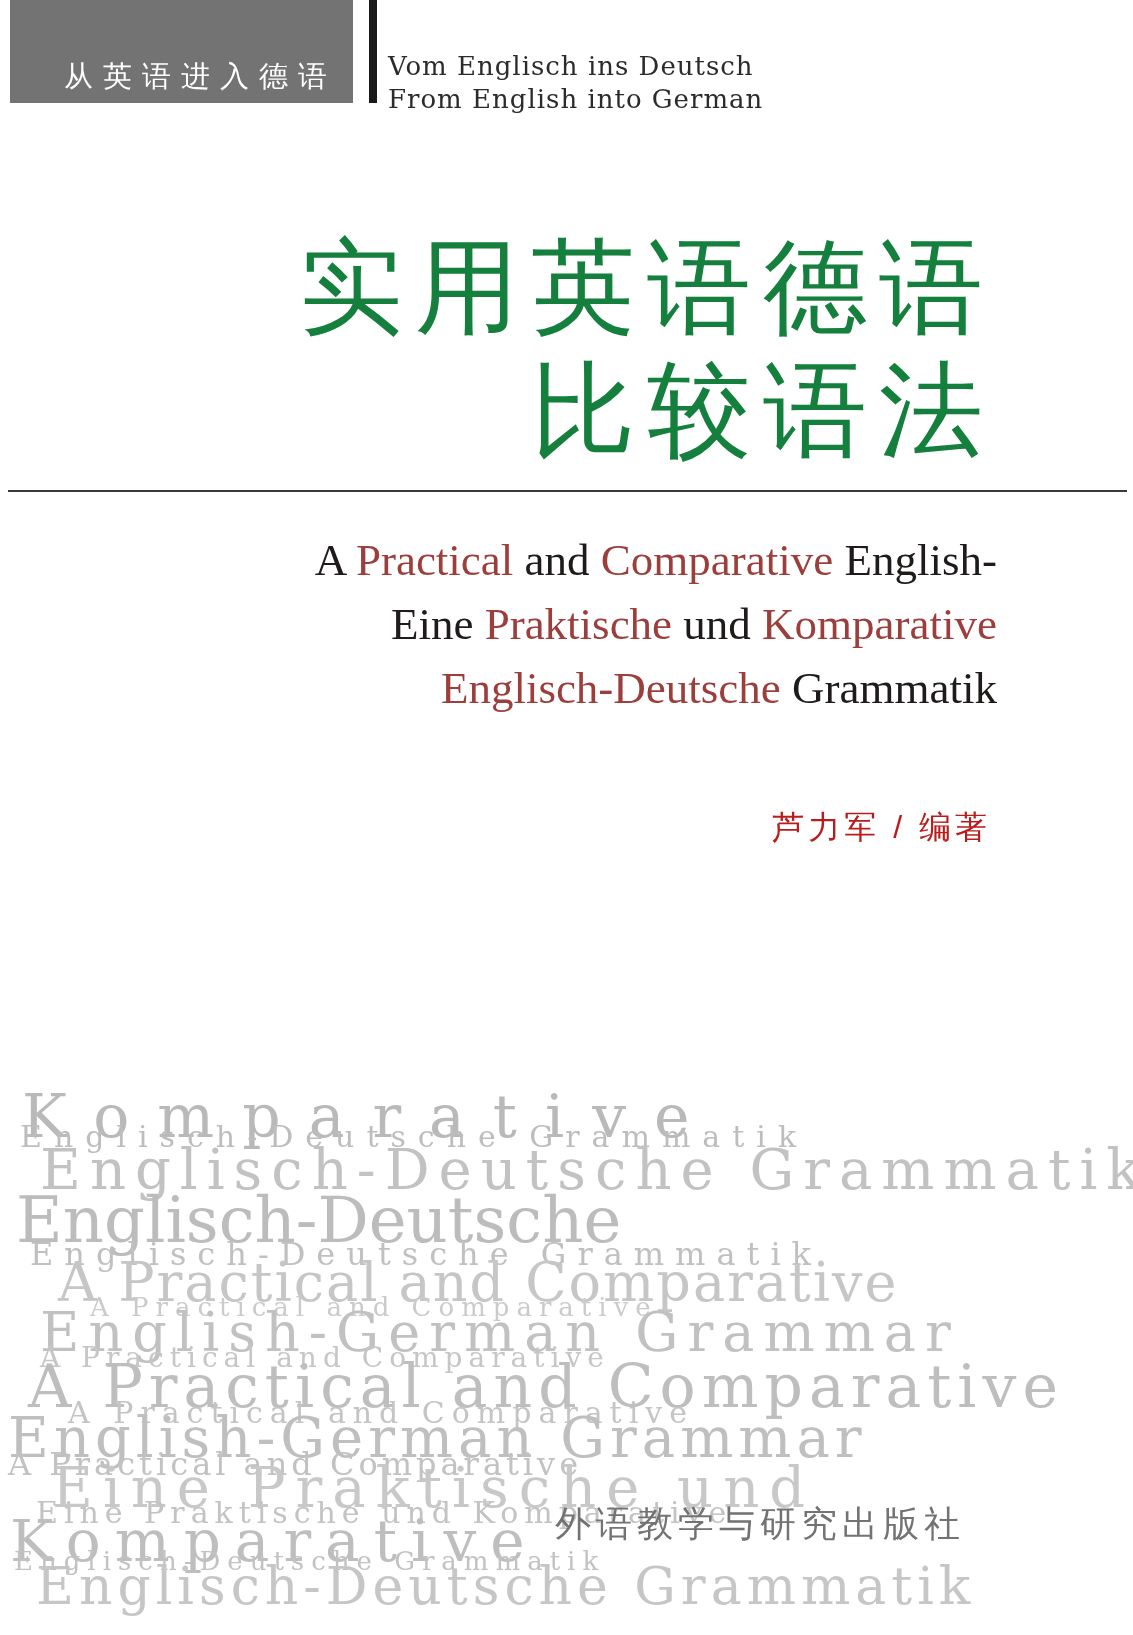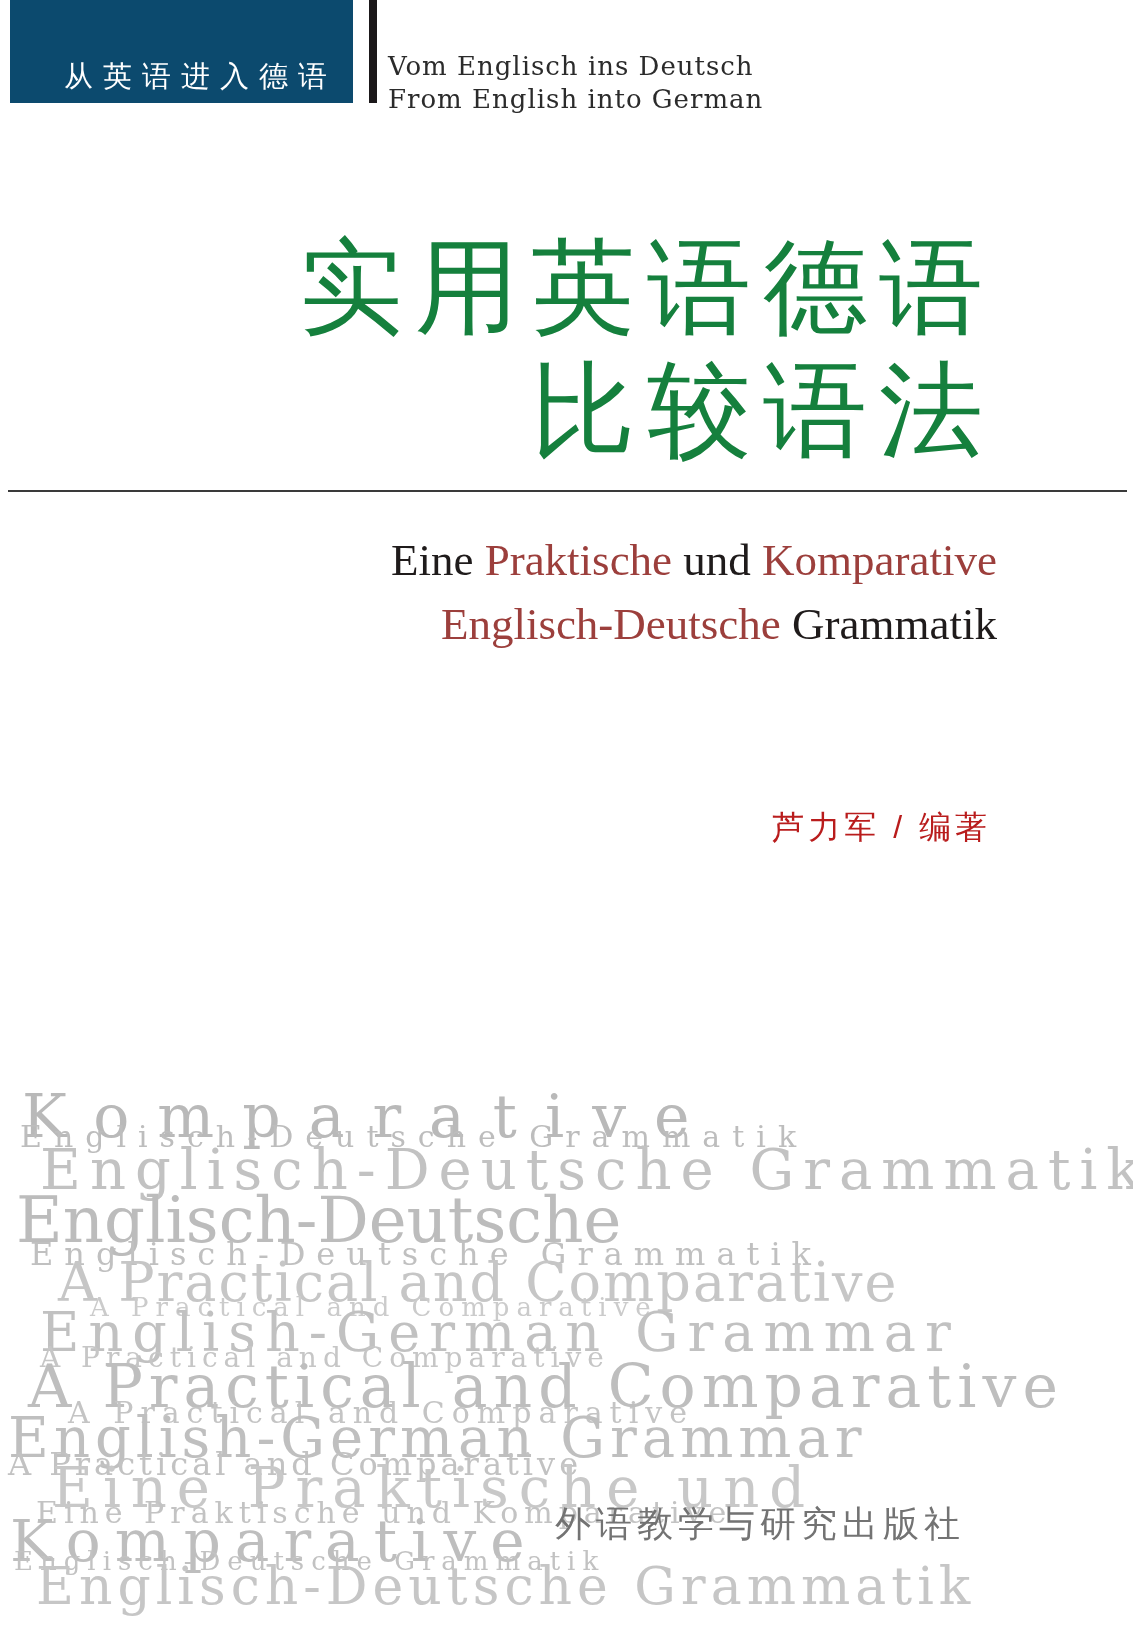--- a/index.html
+++ b/index.html
@@ -82,37 +82,38 @@
     font-size:36px;letter-spacing:5px;font-weight:500;
     color:#737373;
     white-space:nowrap;
   }
 </style>
 </head>
 <body>
 
 <div class="page">
 
-  <div class="series-box" style="background: #0c4a6e;">
+  <div class="series-box" style="background: #737373;">
     <span class="series-box-label">从英语进入德语</span>
   </div>
   <div class="series-bar" style="background: rgb(27, 24, 26);"></div>
   <div class="series-latin">
     <div>Vom Englisch ins Deutsch</div>
     <div>From English into German</div>
   </div>
 
   <div class="cn-title">
     <div>实用英语德语</div>
     <div>比较语法</div>
   </div>
 
   <div class="divider"></div>
 
   <div class="subtitle" id="subtitle">
+      <div><span>A </span><span class="red" style="color: rgb(156, 63, 60);">Practical</span><span> and </span><span class="red" style="color: rgb(156, 63, 60);">Comparative</span><span> English-</span></div>
       <div><span>Eine </span><span class="red" style="color: rgb(156, 63, 60);">Praktische</span><span> und </span><span class="red" style="color: rgb(156, 63, 60);">Komparative</span></div>
       <div><span class="red" style="color: rgb(156, 63, 60);">Englisch-Deutsche</span><span> Grammatik</span></div>
     </div>
 
   <div class="author">芦力军 / 编著</div>
 
   <div id="watermarks">
       <div class="wm" style="left: 22px; top: 1086px; font-size: 60px; letter-spacing: 28px; color: rgb(185, 185, 185);">Komparative</div>
       <div class="wm" style="left: 20px; top: 1122px; font-size: 30px; letter-spacing: 12px; color: rgb(189, 189, 189);">Englisch-Deutsche Grammatik</div>
       <div class="wm" style="left: 40px; top: 1142px; font-size: 56px; letter-spacing: 9px; color: rgb(194, 194, 194);">Englisch-Deutsche Grammatik</div>

